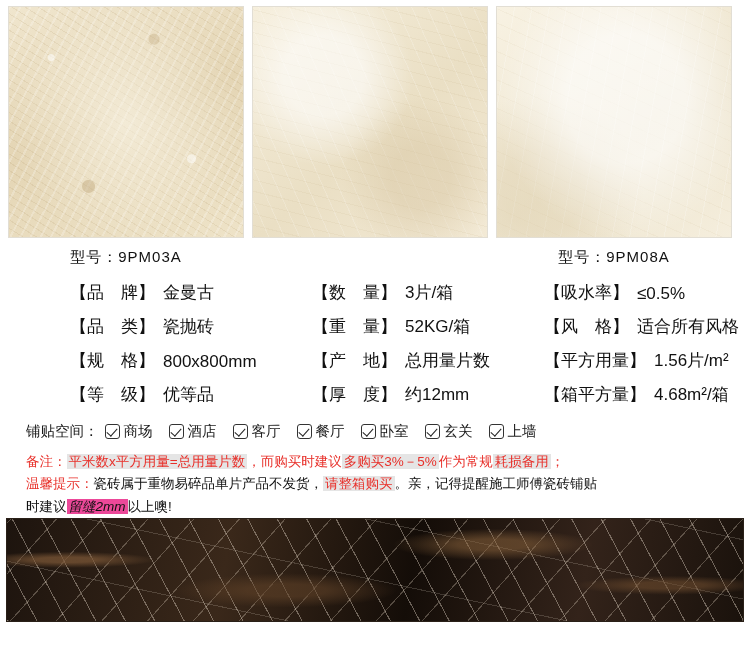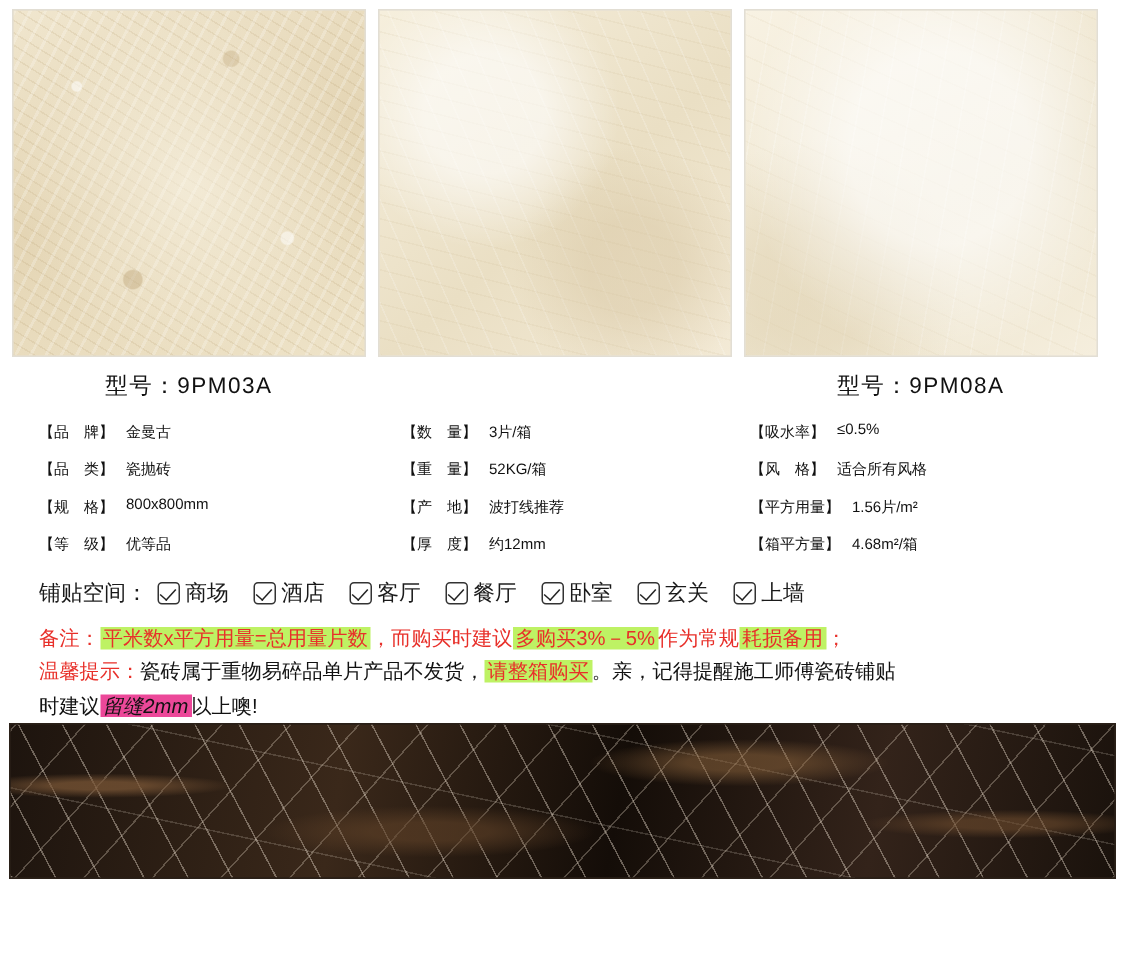--- a/index.html
+++ b/index.html
@@ -77,24 +77,25 @@
   .spec-wrap {
     padding: 14px 20px 0 26px;
   }
   .spec-grid {
     display: grid;
     grid-template-columns: 242px 232px 1fr;
     row-gap: 11px;
   }
   .spec-item {
     display: flex;
-    align-items: flex-start;
-    font-size: 10px;
+    align-items: flex-end;
+    font-size: 17px;
     color: #111;
     white-space: nowrap;
+    margin-left: 44px;
   }
   .spec-key {
     letter-spacing: 0px;
   }
   .spec-val {
     margin-left: 8px;
   }
 
   
   .space-row {
@@ -138,21 +139,21 @@
     line-height: 1.65;
     color: #111;
   }
   .notes .red { color: #e8302a; }
   .notes .hl {
     background: #ec4899;
     padding: 0 2px;
     font-style: italic;
   }
   .notes .hl-red {
-    background: #bef264;
+    background: #e5e5e5;
     color: #e8302a;
     padding: 0 2px;
   }
 
   
   .section-title {
     text-align: center;
     font-size: 19px;
     font-weight: bold;
     letter-spacing: 1px;
@@ -233,21 +234,21 @@
         <span class="spec-key">【风　格】</span>
         <span class="spec-val">适合所有风格</span>
       </div>
 
       <div class="spec-item">
         <span class="spec-key">【规　格】</span>
         <span class="spec-val">800x800mm</span>
       </div>
       <div class="spec-item">
         <span class="spec-key">【产　地】</span>
-        <span class="spec-val">波打线推荐</span>
+        <span class="spec-val">总用量片数</span>
       </div>
       <div class="spec-item">
         <span class="spec-key">【平方用量】</span>
         <span class="spec-val">1.56片/m²</span>
       </div>
 
       <div class="spec-item">
         <span class="spec-key">【等　级】</span>
         <span class="spec-val">优等品</span>
       </div>

